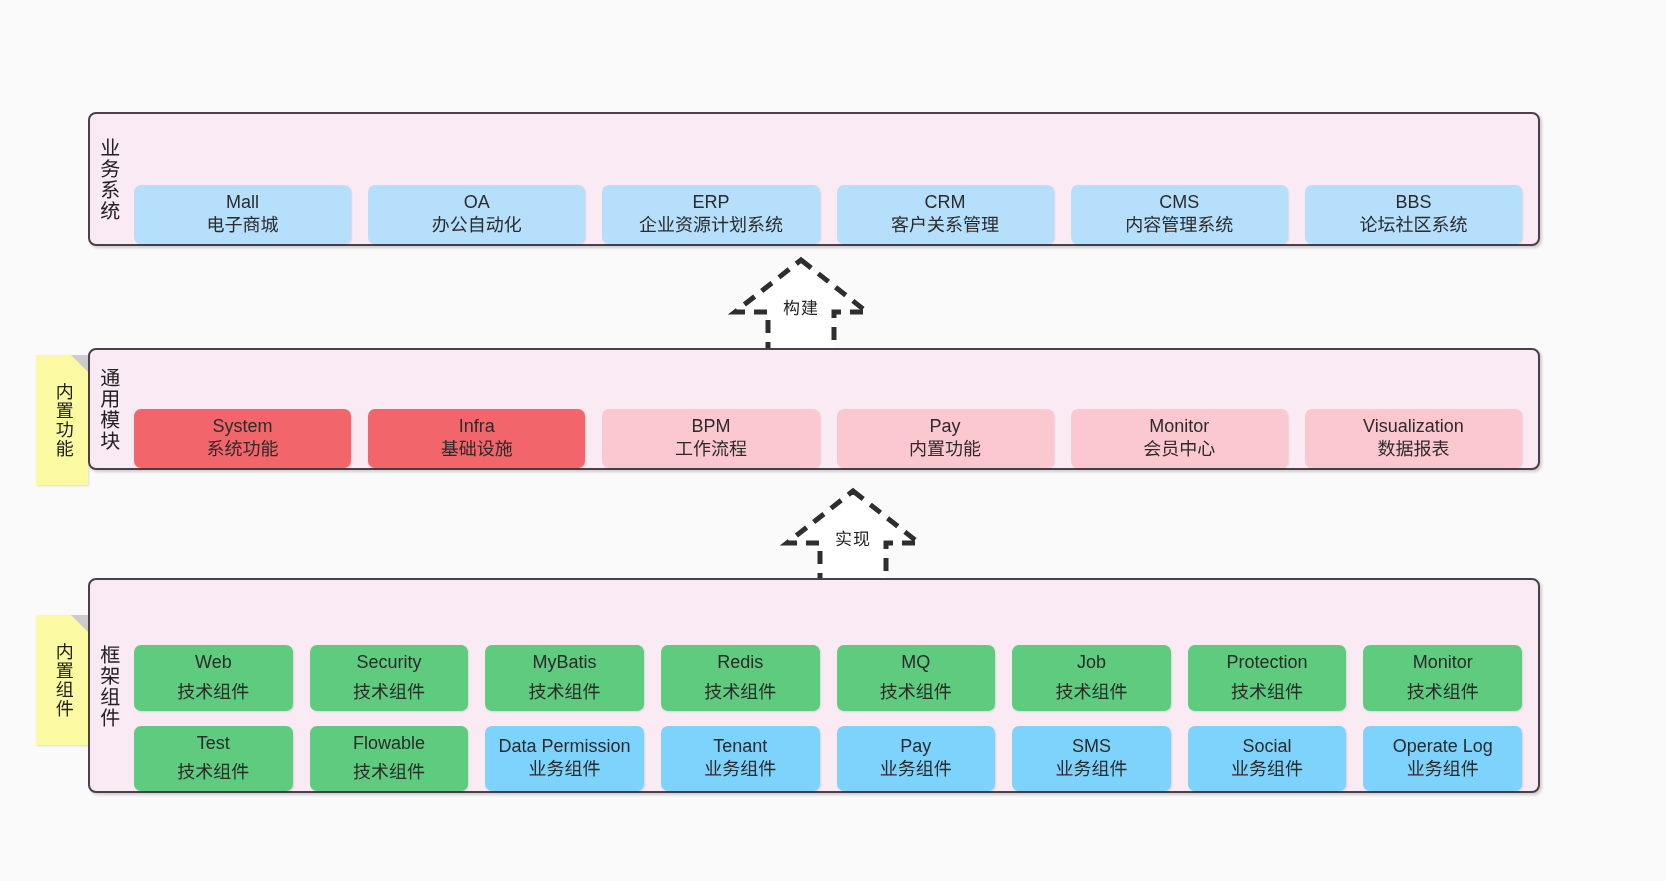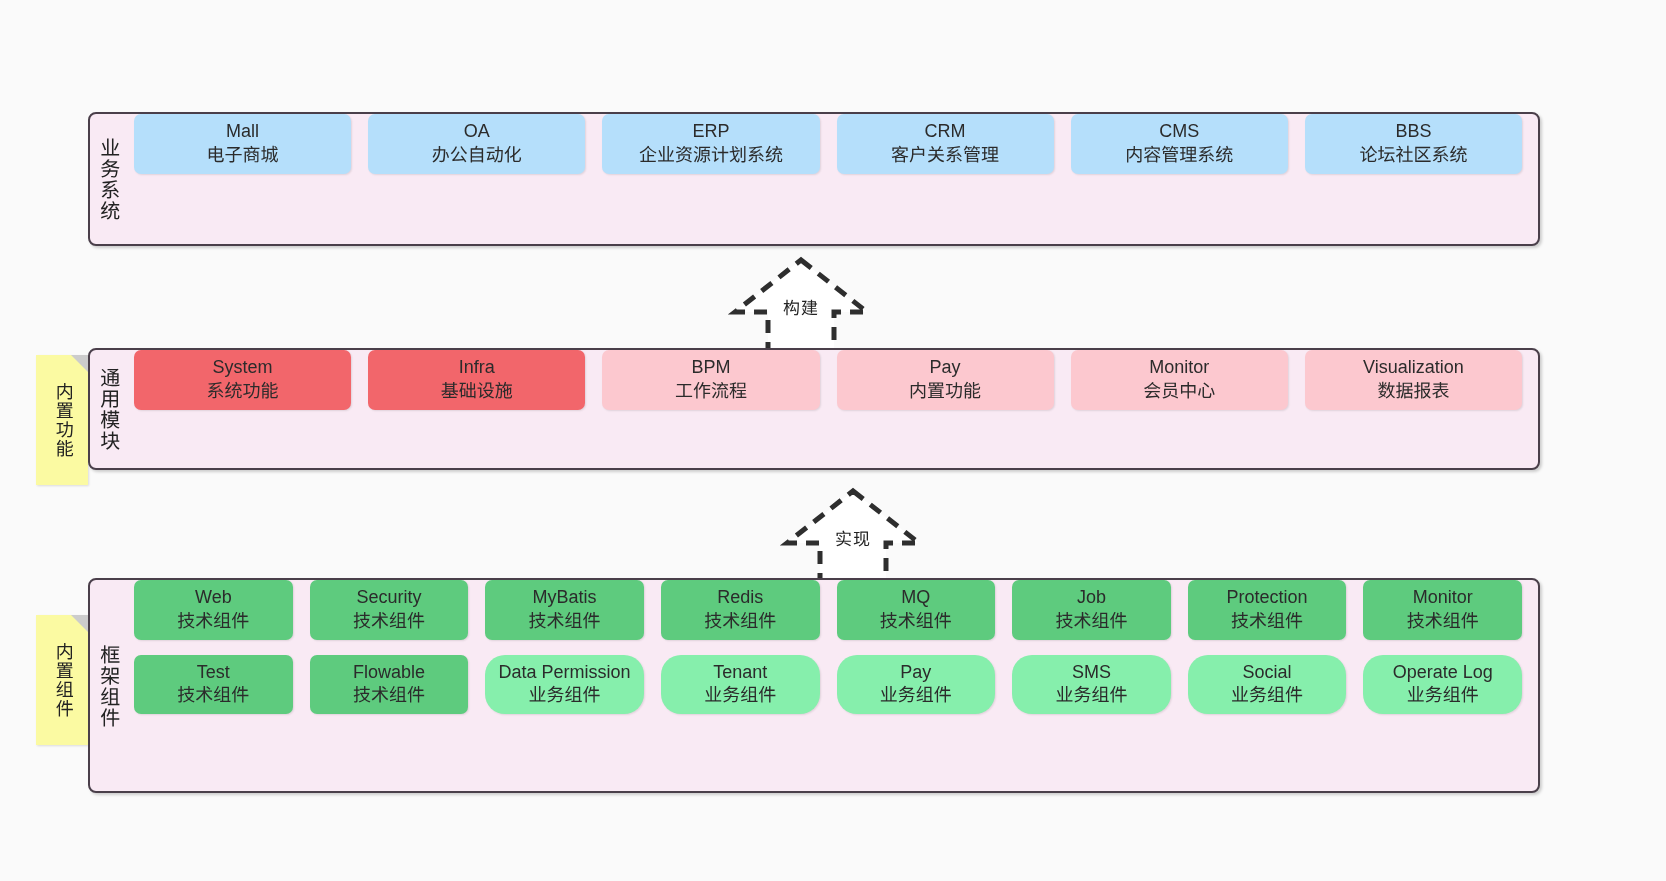--- a/index.html
+++ b/index.html
@@ -40,21 +40,21 @@
     writing-mode: vertical-rl;
     text-orientation: upright;
     white-space: nowrap;
     line-height: 1.18;
     user-select: none;
   }
   .layer-body {
     flex: 1 1 auto;
     display: flex;
     flex-direction: column;
-    justify-content: flex-start;
+    justify-content: flex-end;
     gap: 15px;
     padding: 0 16px 0 8px;
   }
   .row {
     display: flex;
     gap: 17px;
   }
   .card {
     flex: 1 1 0;
     border-radius: 7px;
@@ -70,22 +70,22 @@
     box-shadow: 1px 1px 2px rgba(0,0,0,0.10);
     user-select: none;
   }
   .card .t1 { display:block; }
   .card .t2 { display:block; }
 
   
   .c-blue       { background: #b5dffb; }
   .c-red        { background: #f2666b; }
   .c-pink       { background: #fcc8cf; }
-  .c-green      { background: #5ecb7e; }
-  .c-lightgreen { background: #86efac; border-radius: 20px; }
+  .c-green      { background: #5ecb7e; gap: 6px; }
+  .c-lightgreen { background: #7dd3fc; }
 
   
   .sticky {
     position: absolute;
     background: #fbfaa2;
     width: 52px;
     display: flex;
     align-items: center;
     justify-content: center;
     font-size: 18px;

